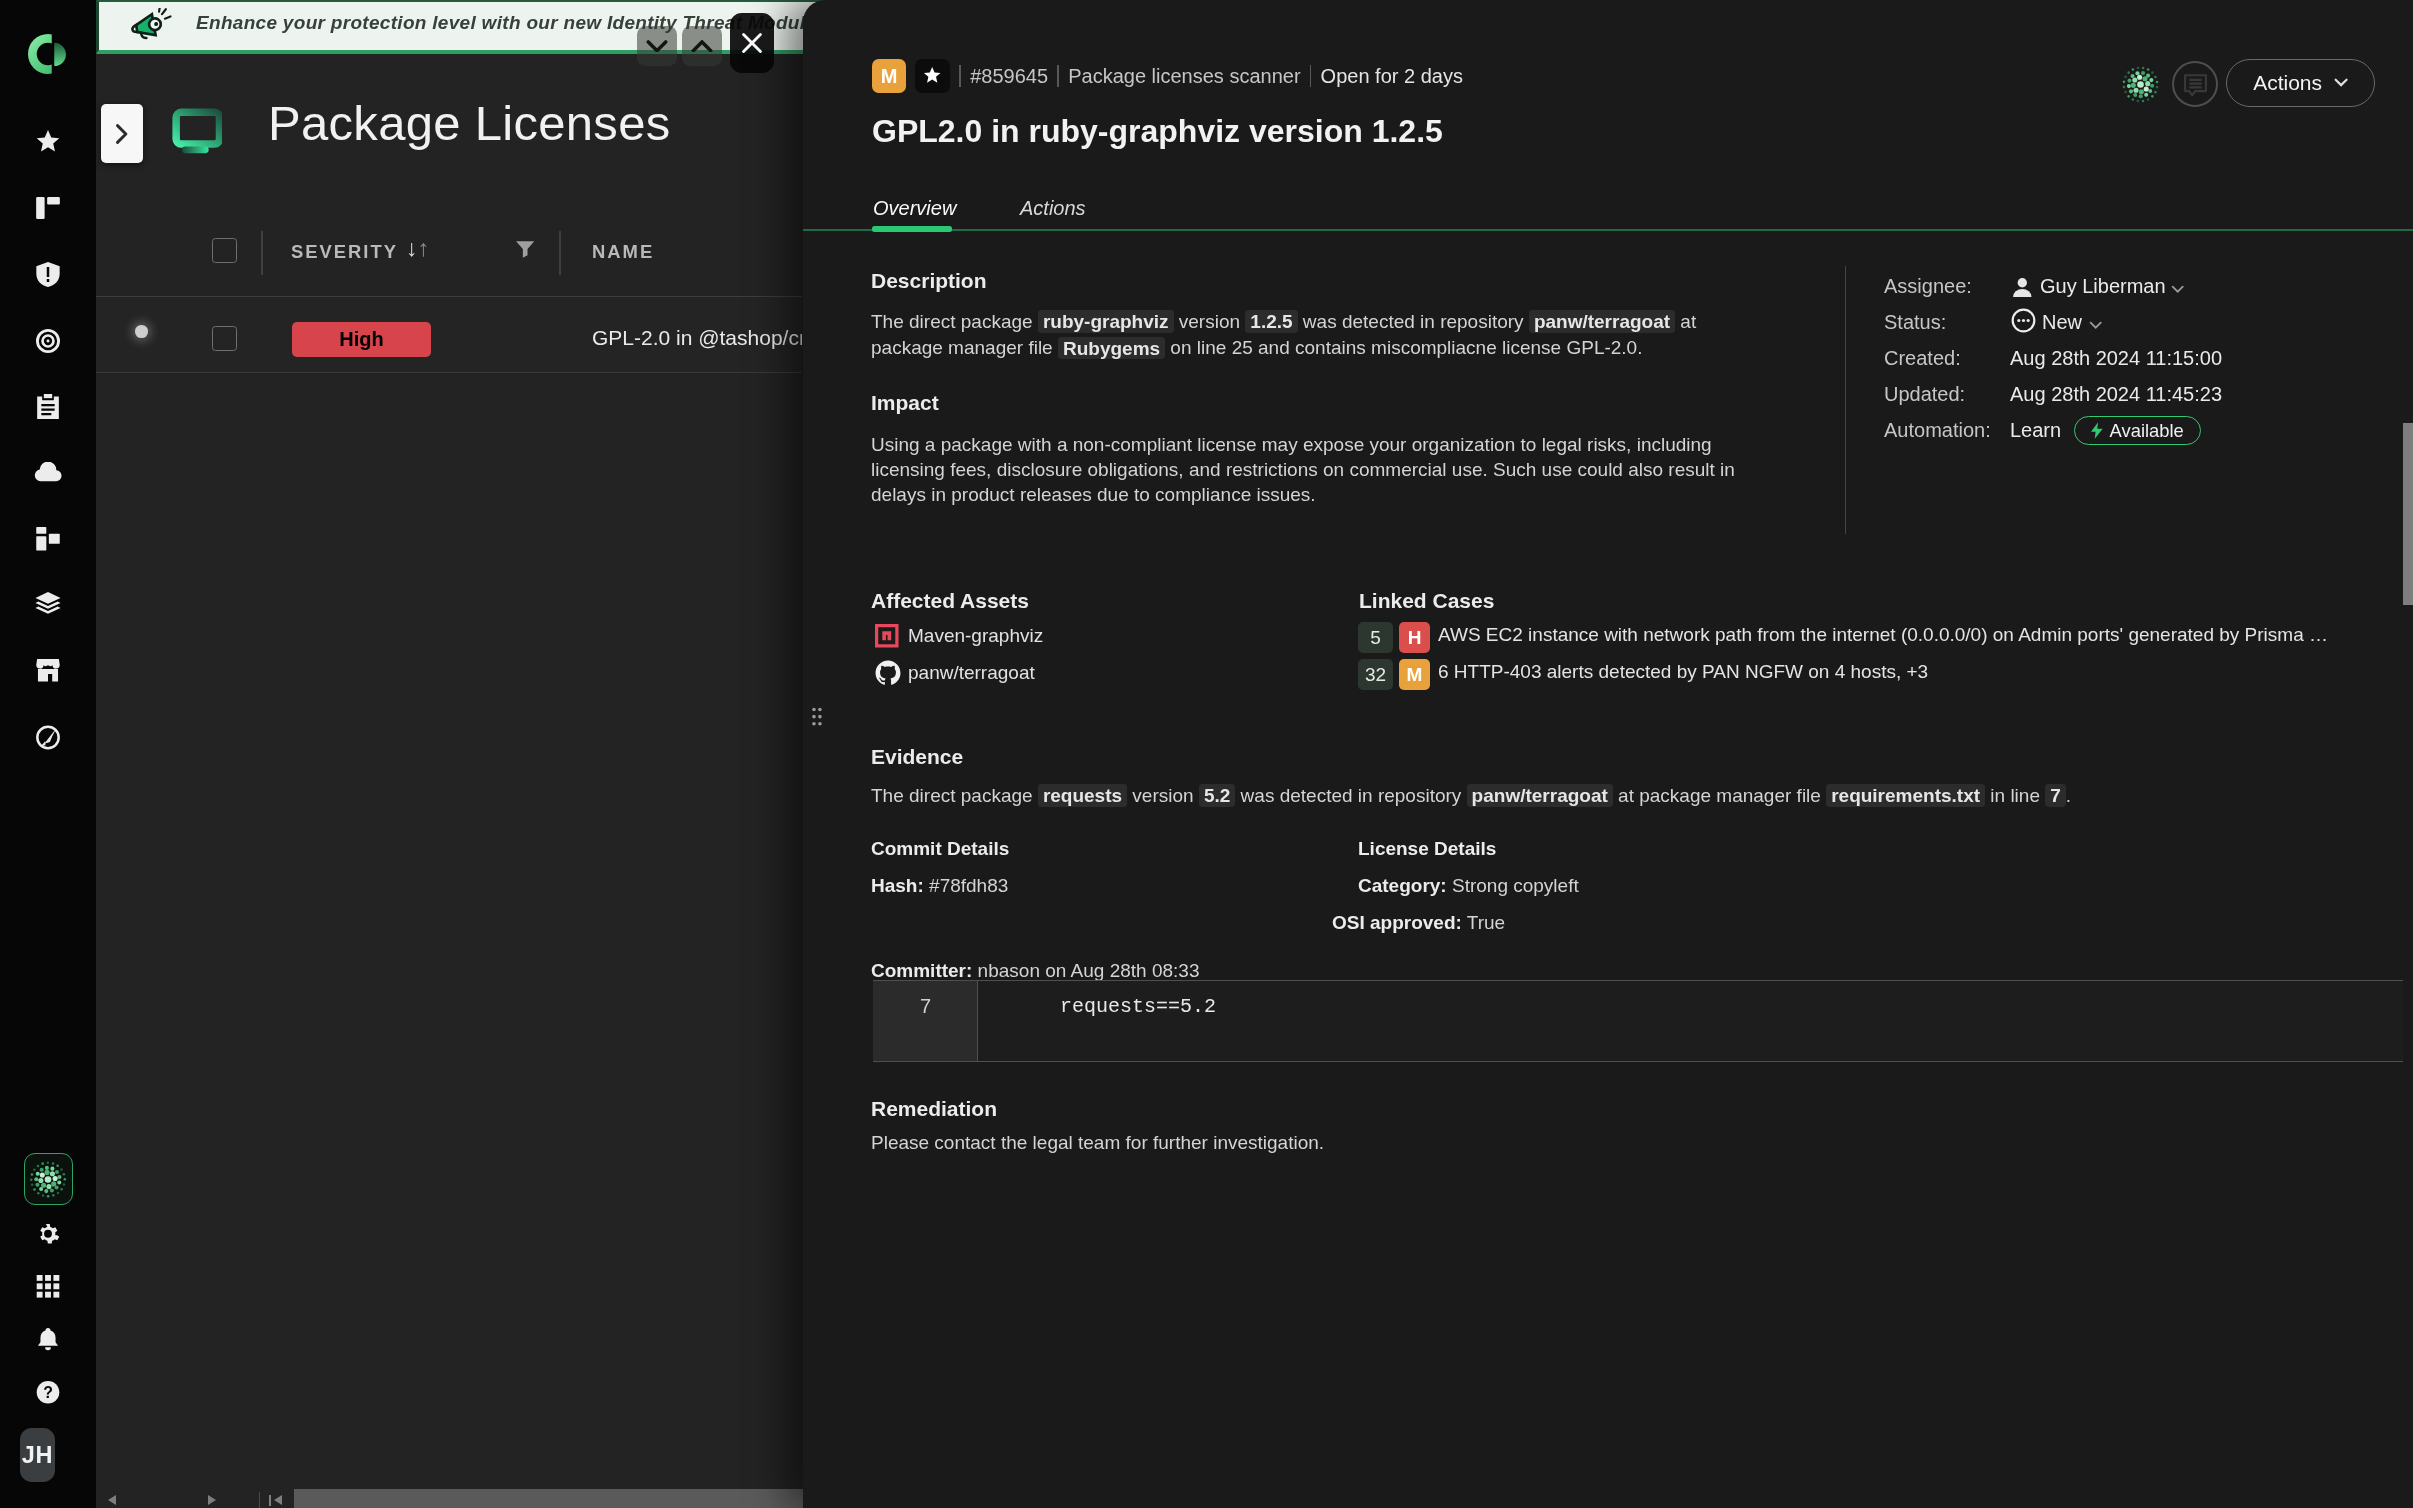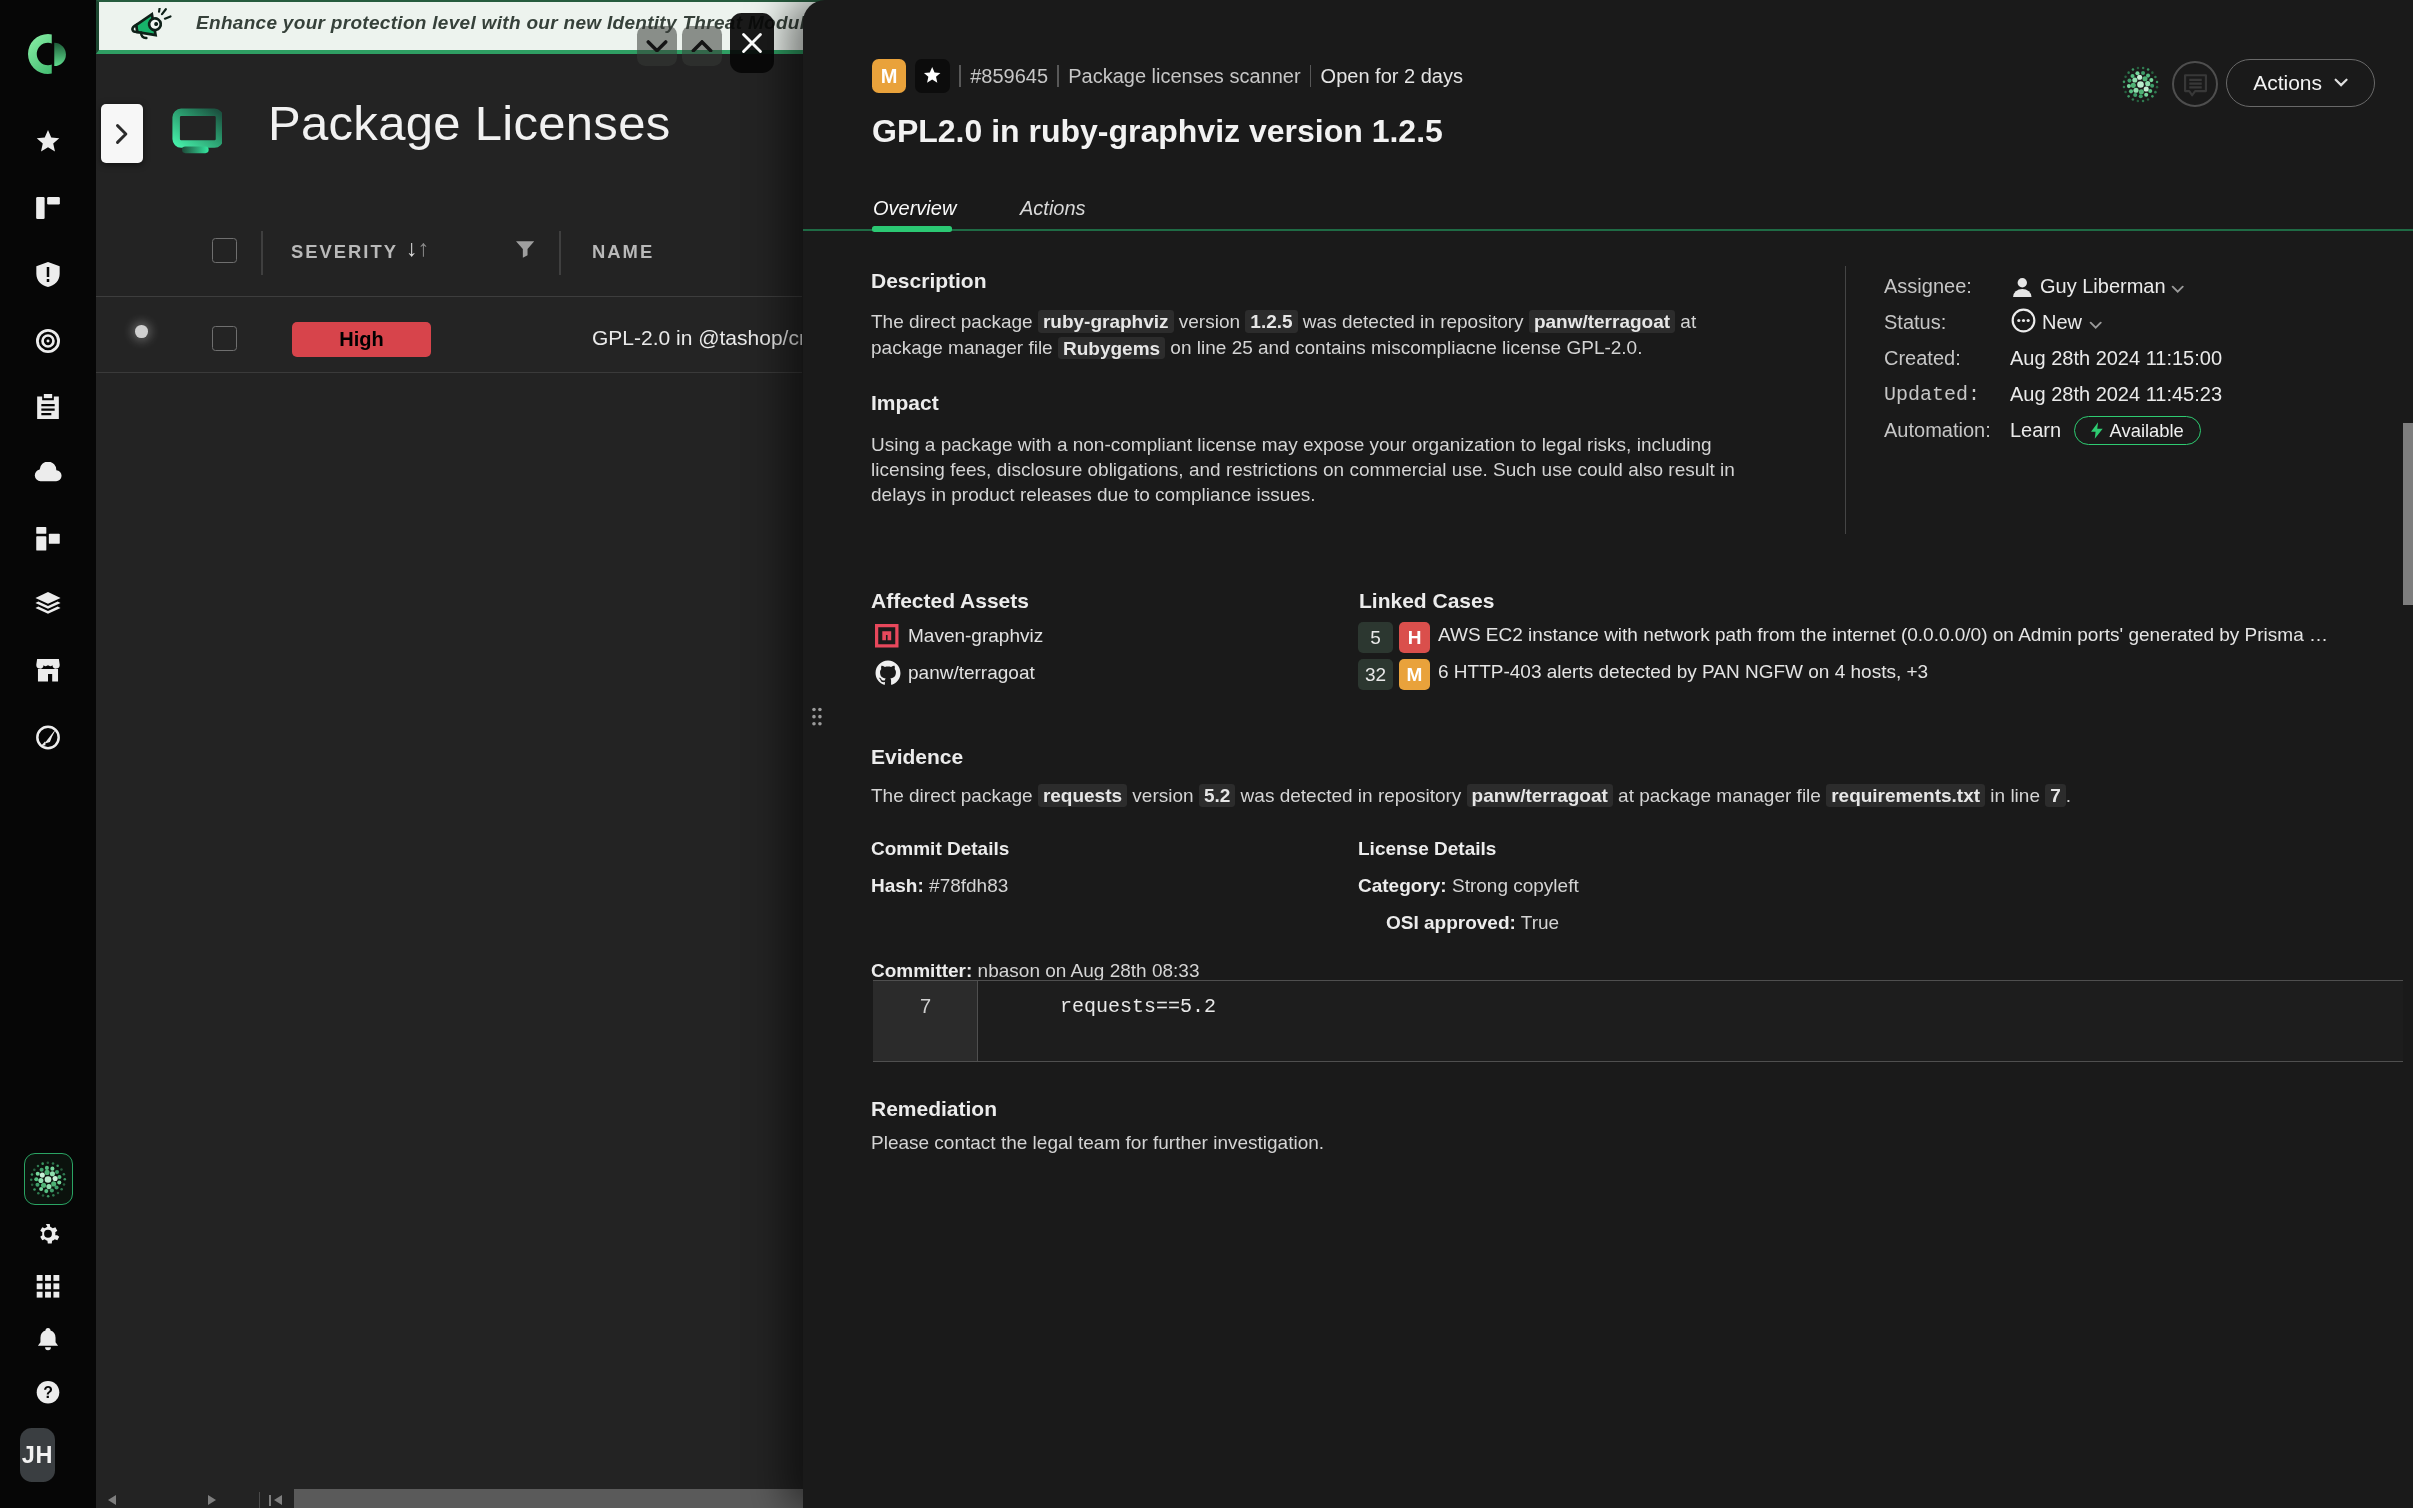--- a/index.html
+++ b/index.html
@@ -316,21 +316,21 @@
       <circle cx="9.4" cy="15" r="1.9" fill="#ececec"></circle>
         <circle cx="15" cy="15" r="1.9" fill="#ececec"></circle>
         <circle cx="20.6" cy="15" r="1.9" fill="#ececec"></circle>
     </svg>
     <div class="abs metaval" style="left:1239px;top:311px;">New</div>
     <svg class="abs" style="left:1286px;top:321px;" width="13.4" height="8.4" viewBox="0 0 16 10">
         <path d="M2 2 L8 8 L14 2" fill="none" stroke="#9a9a9a" stroke-width="2.2" stroke-linecap="round"></path>
       </svg>
     <div class="abs metalabel" style="left:1081px;top:347px;">Created:</div>
     <div class="abs metaval" style="left:1207px;top:347px;">Aug 28th 2024 11:15:00</div>
-    <div class="abs metalabel" style="left:1081px;top:383px;font-family:Liberation Mono, monospace;">Updated:</div>
+    <div class="abs metalabel" style="left:1081px;top:383px;">Updated:</div>
     <div class="abs metaval" style="left:1207px;top:383px;">Aug 28th 2024 11:45:23</div>
     <div class="abs metalabel" style="left:1081px;top:419px;">Automation:</div>
     <div class="abs metaval" style="left:1207px;top:419px;">Learn</div>
     <div class="abs" style="left:1271px;top:416px;width:127px;height:29px;border:1.7px solid #2ecb71;border-radius:15px;display:flex;align-items:center;justify-content:center;gap:6.7px;">
       <svg width="11.7" height="17" viewBox="0 0 14 20">
           <path d="M8.5 0 L0 11.5 H5.5 L4.5 20 L14 8 H7.5 Z" fill="#2ecb71"></path>
         </svg>
       <span style="font-size:18.4px;color:#f0f0f0;">Available</span>
     </div>
 
@@ -362,21 +362,21 @@
         <circle cx="12" cy="23" r="2.4"></circle>
     </svg>
 
     <div class="abs h2" style="left:68px;top:745px;">Evidence</div>
     <div class="abs body" style="left:68px;top:785px;white-space:nowrap;">The direct package <span class="chip">requests</span> version <span class="chip">5.2</span> was detected in repository <span class="chip">panw/terragoat</span> at package manager file <span class="chip">requirements.txt</span> in line <span class="chip">7</span>.</div>
     <div class="abs body" style="left:68px;top:838px;font-weight:bold;color:#ececec;">Commit Details</div>
     <div class="abs body" style="left:68px;top:875px;"><b style="color:#ececec;">Hash:</b> #78fdh83</div>
     <div class="abs body" style="left:68px;top:912px;margin-top:48px;"><b style="color:#ececec;">Committer:</b> nbason on Aug 28th 08:33</div>
     <div class="abs body" style="left:555px;top:838px;font-weight:bold;color:#ececec;">License Details</div>
     <div class="abs body" style="left:555px;top:875px;"><b style="color:#ececec;">Category:</b> Strong copyleft</div>
-    <div class="abs body" style="left:583px;top:912px;"><b style="color:#ececec;">OSI approved:</b> True</div>
+    <div class="abs body" style="left:529px;top:912px;"><b style="color:#ececec;">OSI approved:</b> True</div>
 
     <div class="abs" style="left:70px;top:980px;width:1530px;height:82px;border-top:0.8px solid #4f4f4f;border-bottom:0.8px solid #4f4f4f;background:#1d1d1d;">
       <div style="position:absolute;left:0;top:0;width:105px;height:100%;background:#2b2b2b;border-right:0.8px solid #4f4f4f;"></div>
       <div style="position:absolute;left:0;top:14.2px;width:105px;text-align:center;font-size:20px;color:#d0d0d0;">7</div>
       <div style="position:absolute;left:187px;top:14.2px;font-size:20px;font-family:'Liberation Mono',monospace;color:#e8e8e8;">requests==5.2</div>
     </div>
 
     <div class="abs h2" style="left:68px;top:1097px;">Remediation</div>
     <div class="abs body" style="left:68px;top:1132px;">Please contact the legal team for further investigation.</div>
 

